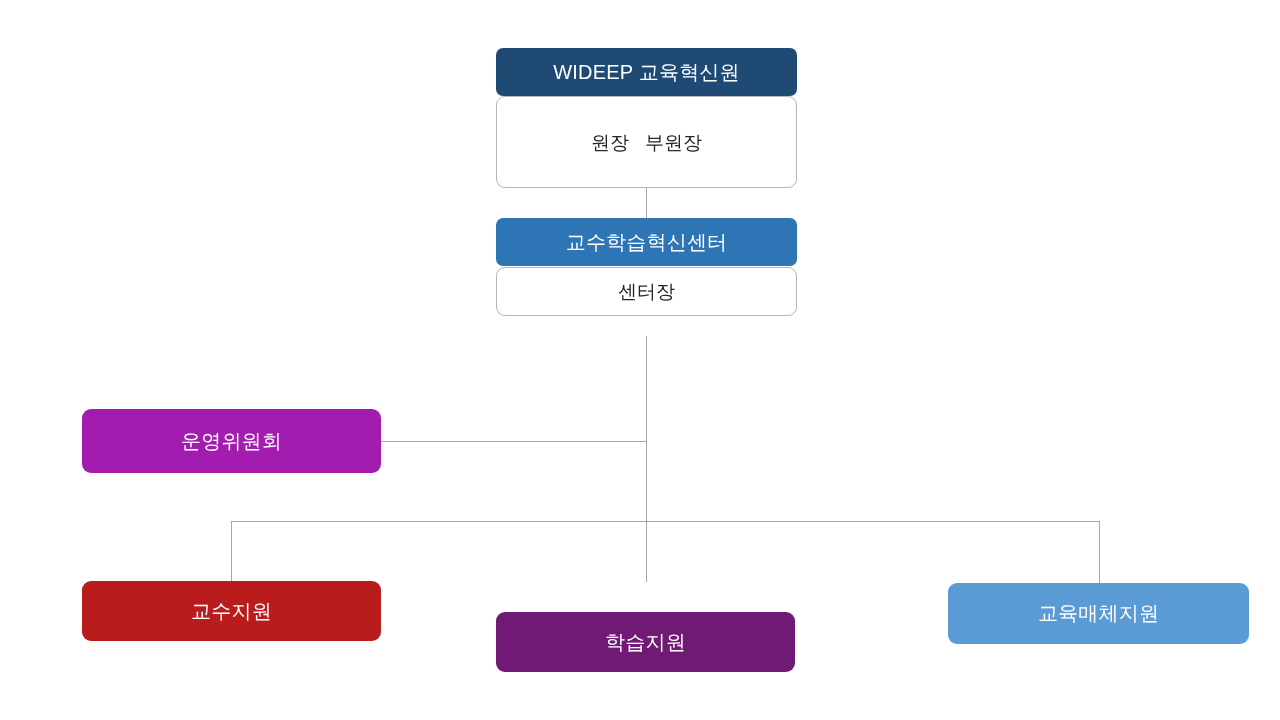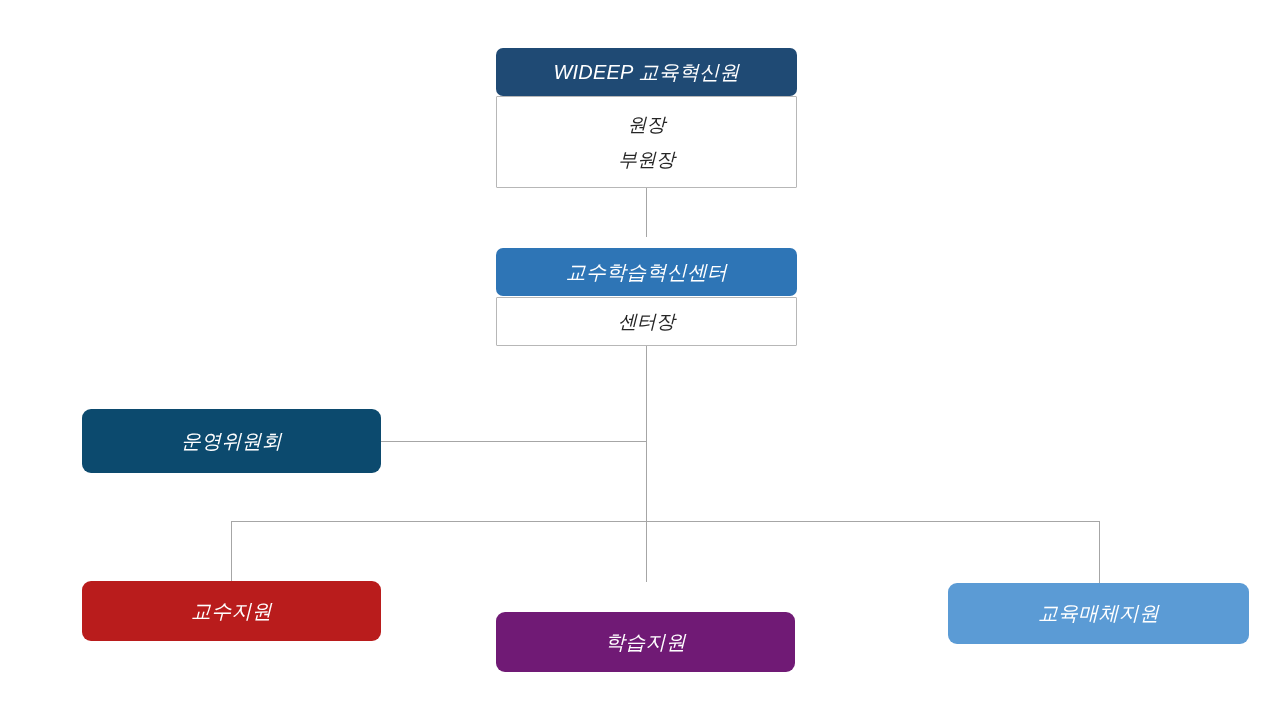--- a/index.html
+++ b/index.html
@@ -15,21 +15,20 @@
     font-family: "Liberation Sans", "DejaVu Sans", sans-serif;
     -webkit-font-smoothing: antialiased;
   }
 
   #org-chart {
     position: absolute;
     left: 0;
     top: 0;
     width: 1032px;
     height: 720px;
-    font-style: italic;
   }
 
   
   .connector {
     position: absolute;
     background: #a6a6a6;
   }
   .connector.v { width: 1px; }
   .connector.h { height: 1px; }
 
@@ -47,23 +46,22 @@
     color: #ffffff;
     font-size: 20px;
     letter-spacing: 0.2px;
     white-space: nowrap;
   }
   .node-split .node-body {
     box-sizing: border-box;
     width: 100%;
     background: #ffffff;
     border: 1px solid #b7b7b7;
-    border-radius: 1px;
+    border-radius: 9px;
     display: flex;
-    flex-direction: column;
     align-items: center;
     justify-content: center;
     color: #262626;
     font-size: 19px;
   }
   .node-split .node-body .role-line {
     line-height: 1.0;
     white-space: nowrap;
   }
 
@@ -79,27 +77,27 @@
     font-size: 20px;
     letter-spacing: 0.2px;
     white-space: nowrap;
   }
 
   
   #node-institute { left: 496px; top: 48px; width: 301px; }
   #node-institute .node-header { height: 48px; background: #1F4A74; }
   #node-institute .node-body   { height: 92px; margin-top: 0px; gap: 16px; }
 
-  #node-center { left: 496px; top: 248px; width: 301px; }
+  #node-center { left: 496px; top: 218px; width: 301px; }
   #node-center .node-header { height: 48px; background: #2E75B6; }
   #node-center .node-body   { height: 49px; margin-top: 1px; }
 
   #node-steering-committee {
     left: 82px; top: 409px; width: 299px; height: 64px;
-    background: #0c4a6e;
+    background: #a21caf;
   }
   #node-teaching-support {
     left: 82px; top: 581px; width: 299px; height: 60px;
     background: #b91c1c;
   }
   #node-learning-support {
     left: 496px; top: 612px; width: 299px; height: 60px;
     background: #701a75;
   }
   #node-media-support {

